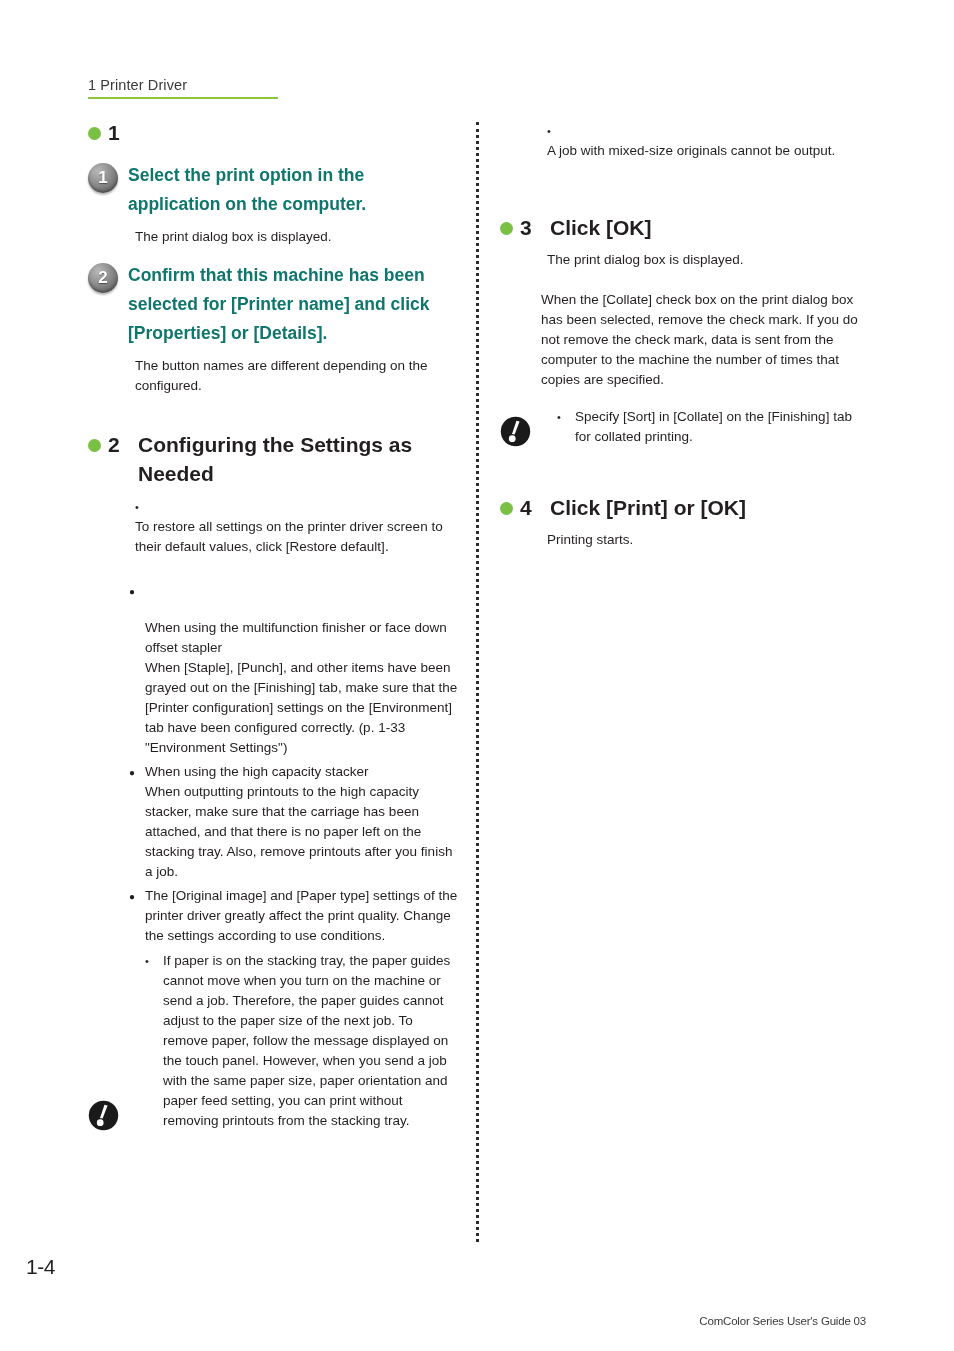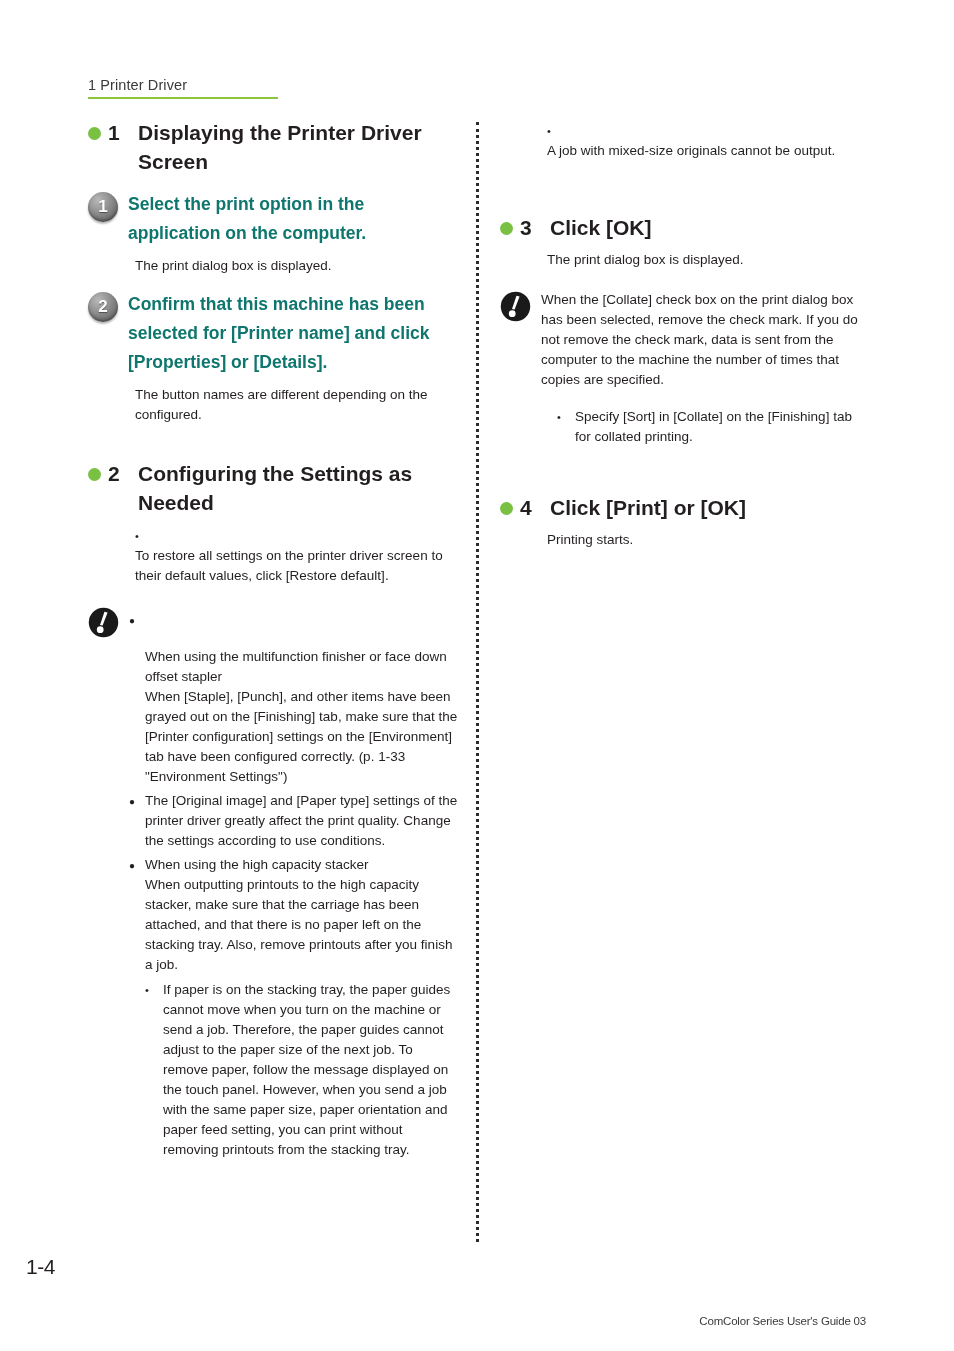--- a/index.html
+++ b/index.html
@@ -164,21 +164,21 @@
   .li-text {
     flex: 1 1 auto;
     font-size: 13.5px;
     line-height: 20px;
     color: #231f20;
   }
 
   
   .note {
     display: flex;
-    align-items: flex-start;
+    align-items: flex-end;
     margin-top: 20px;
   }
   .note-icon {
     flex: 0 0 auto;
     width: 31px;
     height: 31px;
     margin-right: 10px;
     margin-top: 1px;
   }
   .note-body {
@@ -250,21 +250,20 @@
     <div class="header-rule"></div>
   </div>
 
   <div class="col-divider"></div>
 
   <div class="col col-left">
 
     <div class="sec-head">
       <span class="sec-bullet"></span>
       <span class="sec-num">1</span>
-      <span class="sec-title">Displaying the Printer Driver Screen</span>
     </div>
 
     <div class="step">
       <span class="step-badge">
         <span class="sphere"></span>
         <span class="num">1</span>
       </span>
       <span class="step-title">Select the print option in the application on the computer.</span>
     </div>
     <div class="indent">
@@ -307,26 +306,26 @@
         </svg>
       </span>
       <div class="note-body">
         <div class="note-li">
           <span class="note-li-mark"></span>
           <span class="note-li-text" style="white-space:pre-line;margin-top:37px;">When using the multifunction finisher or face down offset stapler
 When [Staple], [Punch], and other items have been grayed out on the [Finishing] tab, make sure that the [Printer configuration] settings on the [Environment] tab have been configured correctly. (p. 1-33 "Environment Settings")</span>
         </div>
         <div class="note-li">
           <span class="note-li-mark"></span>
-          <span class="note-li-text" style="white-space:pre-line;">The [Original image] and [Paper type] settings of the printer driver greatly affect the print quality. Change the settings according to use conditions.</span>
+          <span class="note-li-text" style="white-space:pre-line;">When using the high capacity stacker
+When outputting printouts to the high capacity stacker, make sure that the carriage has been attached, and that there is no paper left on the stacking tray. Also, remove printouts after you finish a job.</span>
         </div>
         <div class="note-li">
           <span class="note-li-mark"></span>
-          <span class="note-li-text" style="white-space:pre-line;">When using the high capacity stacker
-When outputting printouts to the high capacity stacker, make sure that the carriage has been attached, and that there is no paper left on the stacking tray. Also, remove printouts after you finish a job.</span>
+          <span class="note-li-text" style="white-space:pre-line;">The [Original image] and [Paper type] settings of the printer driver greatly affect the print quality. Change the settings according to use conditions.</span>
         </div>
         <div class="note-sub">
           <span class="note-sub-mark"></span>
           <span class="note-sub-text">If paper is on the stacking tray, the paper guides cannot move when you turn on the machine or send a job. Therefore, the paper guides cannot adjust to the paper size of the next job. To remove paper, follow the message displayed on the touch panel. However, when you send a job with the same paper size, paper orientation and paper feed setting, you can print without removing printouts from the stacking tray.</span>
         </div>
       </div>
     </div>
 
   </div>
 

